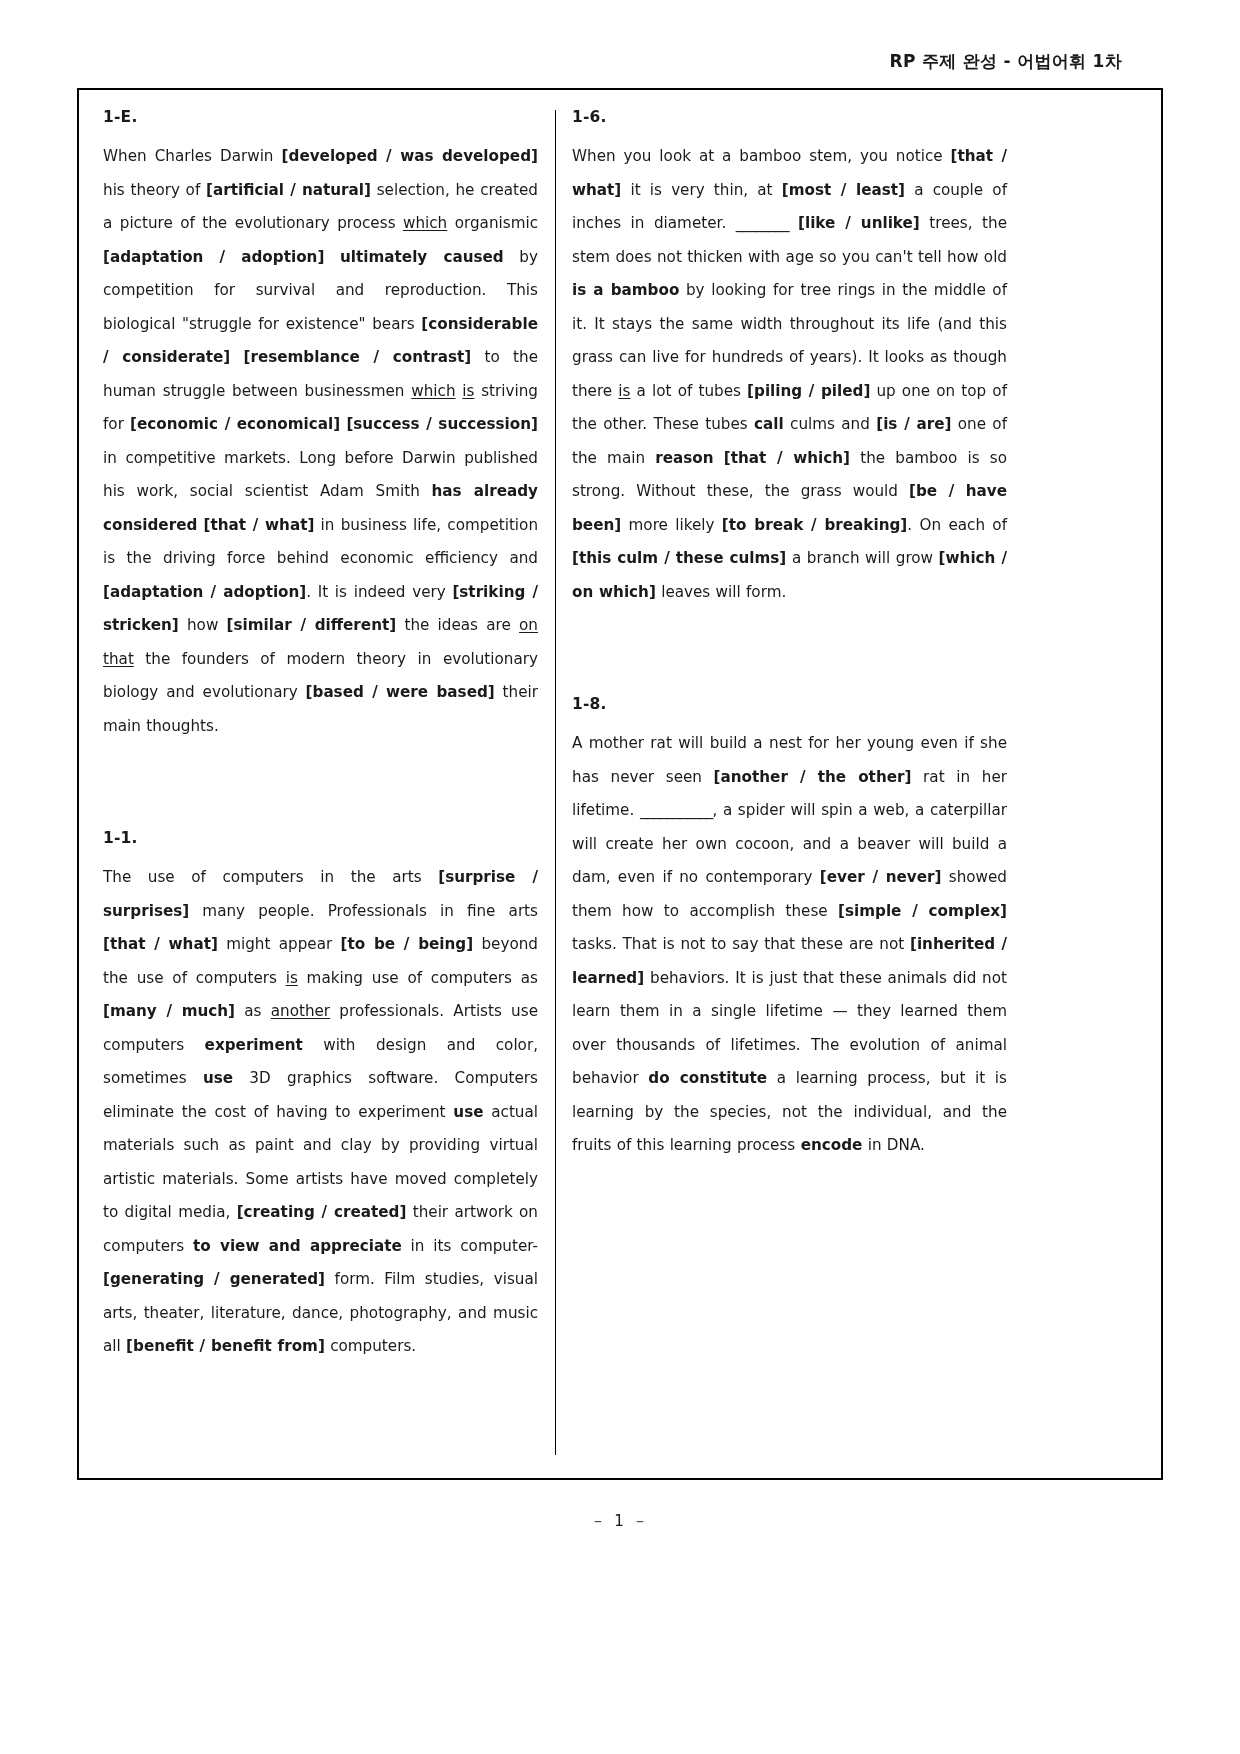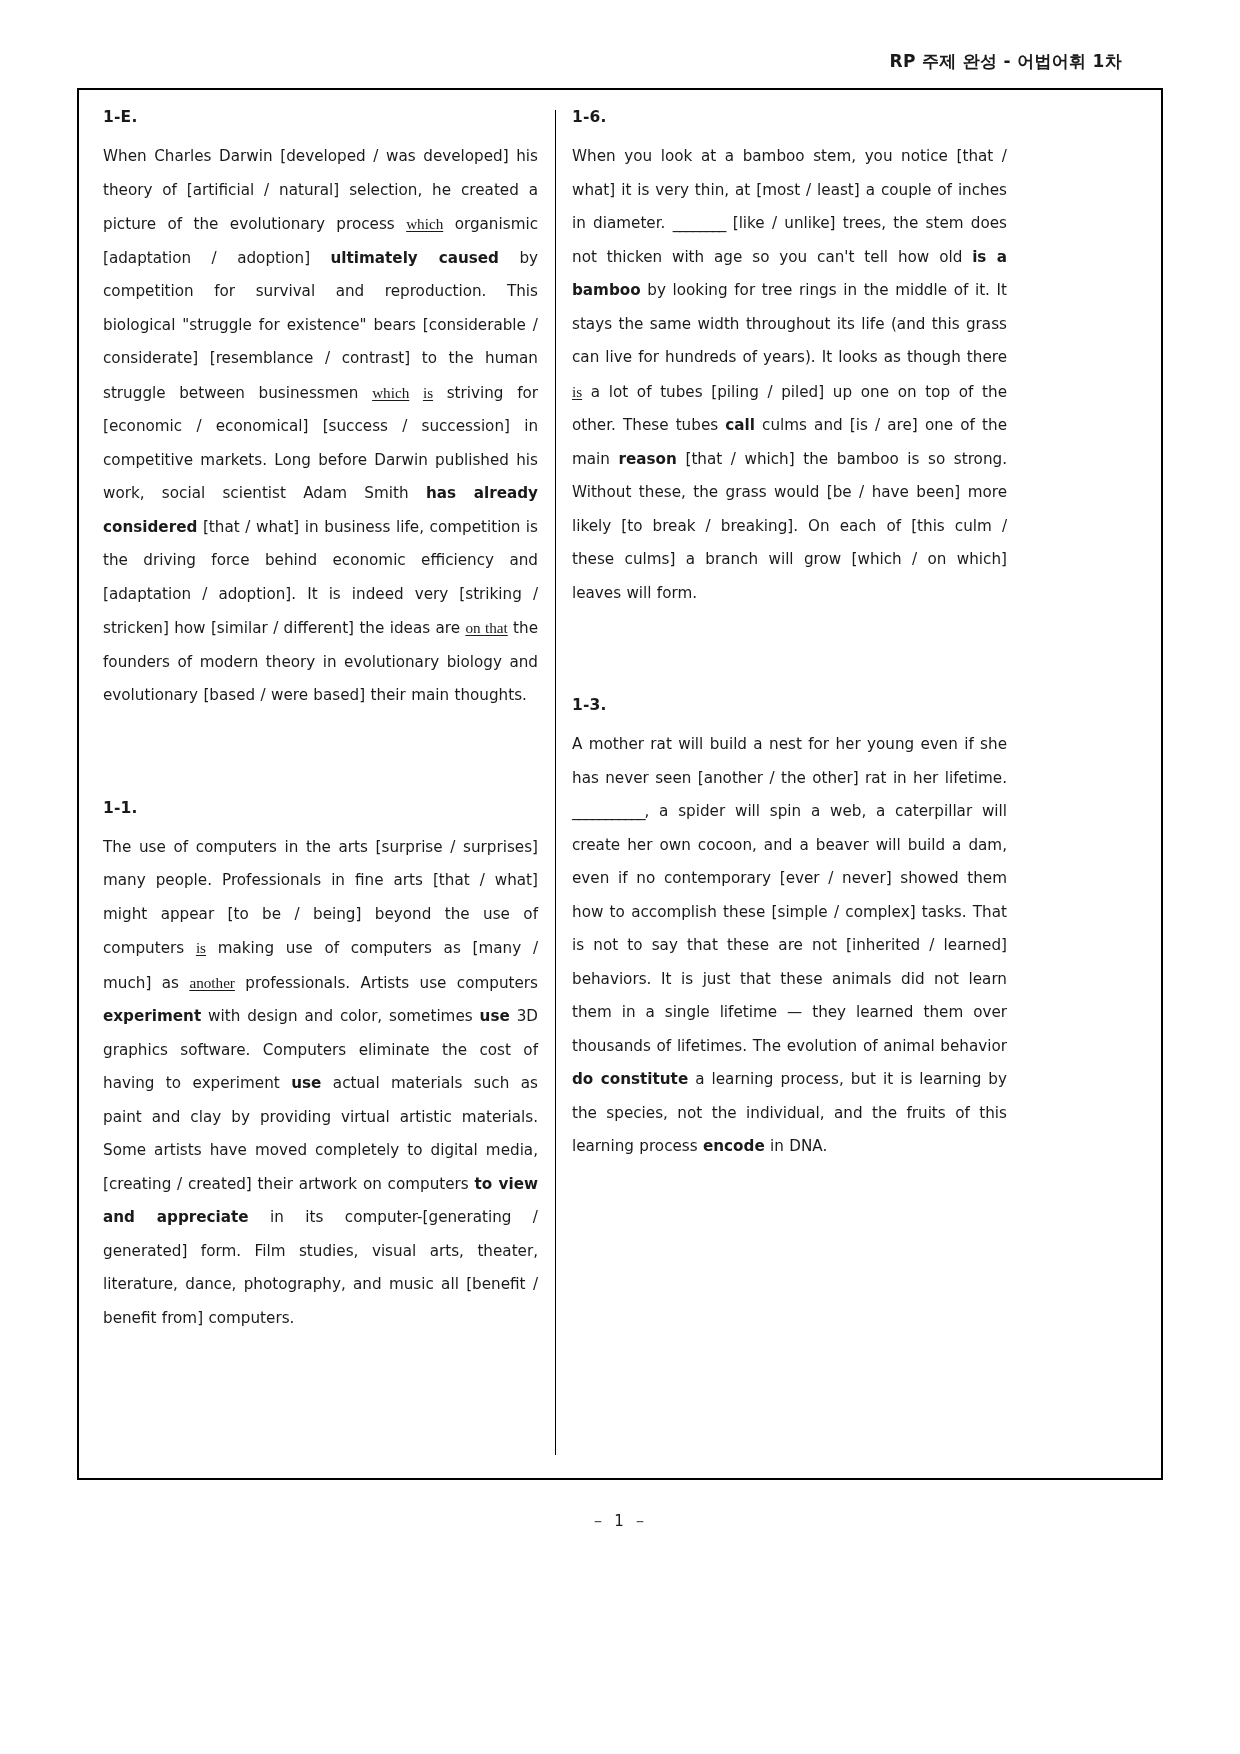--- a/index.html
+++ b/index.html
@@ -72,22 +72,22 @@
     margin-bottom: 14px;
     letter-spacing: 0.2px;
   }
   .ptext {
     font-size: 15.2px;
     line-height: 33.5px;
     text-align: justify;
     text-justify: inter-word;
     word-spacing: 0.5px;
   }
-  .ptext b { font-weight: normal; }
-  .ptext u { text-decoration: underline; text-underline-offset: 2px; font-family: Liberation Serif, serif; }
+  .ptext b { font-weight: bold; }
+  .ptext u { text-decoration: underline; text-underline-offset: 2px; }
   .ptext .bu { font-weight: bold; text-underline-offset: 2px; }
   .blank { letter-spacing: -1px; }
 
   .footer {
     position: absolute;
     top: 1512px;
     left: 0;
     width: 1240px;
     text-align: center;
     font-size: 15px;
@@ -125,21 +125,21 @@
     <div class="col col-right">
 
       <div class="passage">
         <div class="pid">1-6.</div>
         <div class="ptext">When you look at a bamboo stem, you notice <b>[that / what]</b> it is very thin, at <b>[most / least]</b> a couple of inches in diameter. <span class="blank">________</span> <b>[like / unlike]</b> trees, the stem does not thicken with age so you can't tell how old <span class="bu">is a bamboo</span> by looking for tree rings in the middle of it. It stays the same width throughout its life (and this grass can live for hundreds of years). It looks as though there <u>is</u> a lot of tubes <b>[piling / piled]</b> up one on top of the other. These tubes <span class="bu">call</span> culms and <b>[is / are]</b> one of the main <span class="bu">reason</span> <b>[that / which]</b> the bamboo is so strong. Without these, the grass would <b>[be / have been]</b> more likely <b>[to break / breaking]</b>. On each of <b>[this culm / these culms]</b> a branch will grow <b>[which / on which]</b> leaves will form.</div>
       </div>
 
       <div class="passage-gap"></div>
 
       <div class="passage">
-        <div class="pid">1-3.</div>
+        <div class="pid">1-8.</div>
         <div class="ptext">A mother rat will build a nest for her young even if she has never seen <b>[another / the other]</b> rat in her lifetime. <span class="blank">___________</span>, a spider will spin a web, a caterpillar will create her own cocoon, and a beaver will build a dam, even if no contemporary <b>[ever / never]</b> showed them how to accomplish these <b>[simple / complex]</b> tasks. That is not to say that these are not <b>[inherited / learned]</b> behaviors. It is just that these animals did not learn them in a single lifetime — they learned them over thousands of lifetimes. The evolution of animal behavior <span class="bu">do constitute</span> a learning process, but it is learning by the species, not the individual, and the fruits of this learning process <span class="bu">encode</span> in DNA.</div>
       </div>
 
     </div>
 
   </div>
 
   <div class="footer">－ 1 －</div>
 
 </div>

